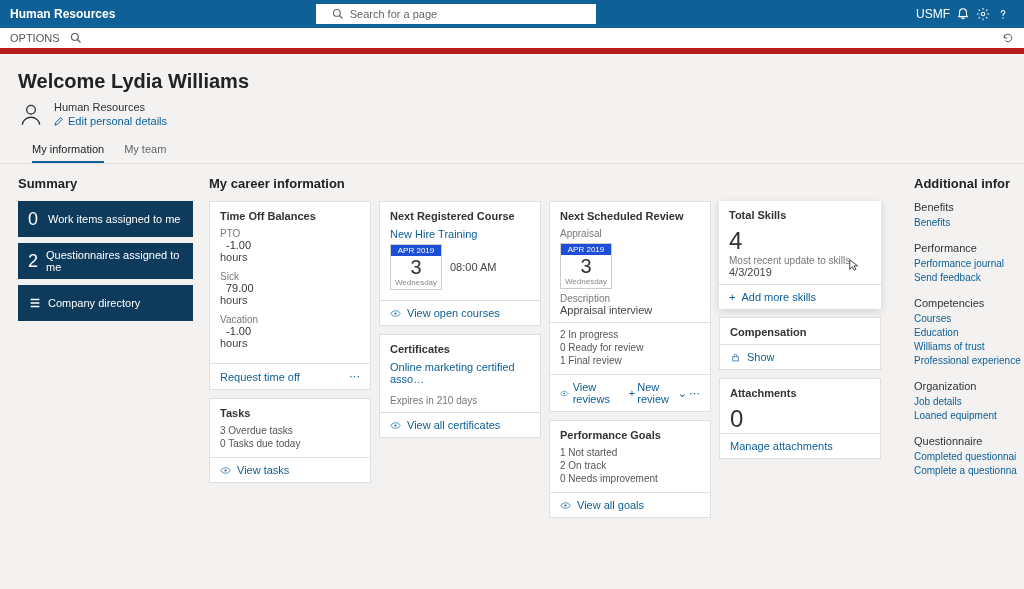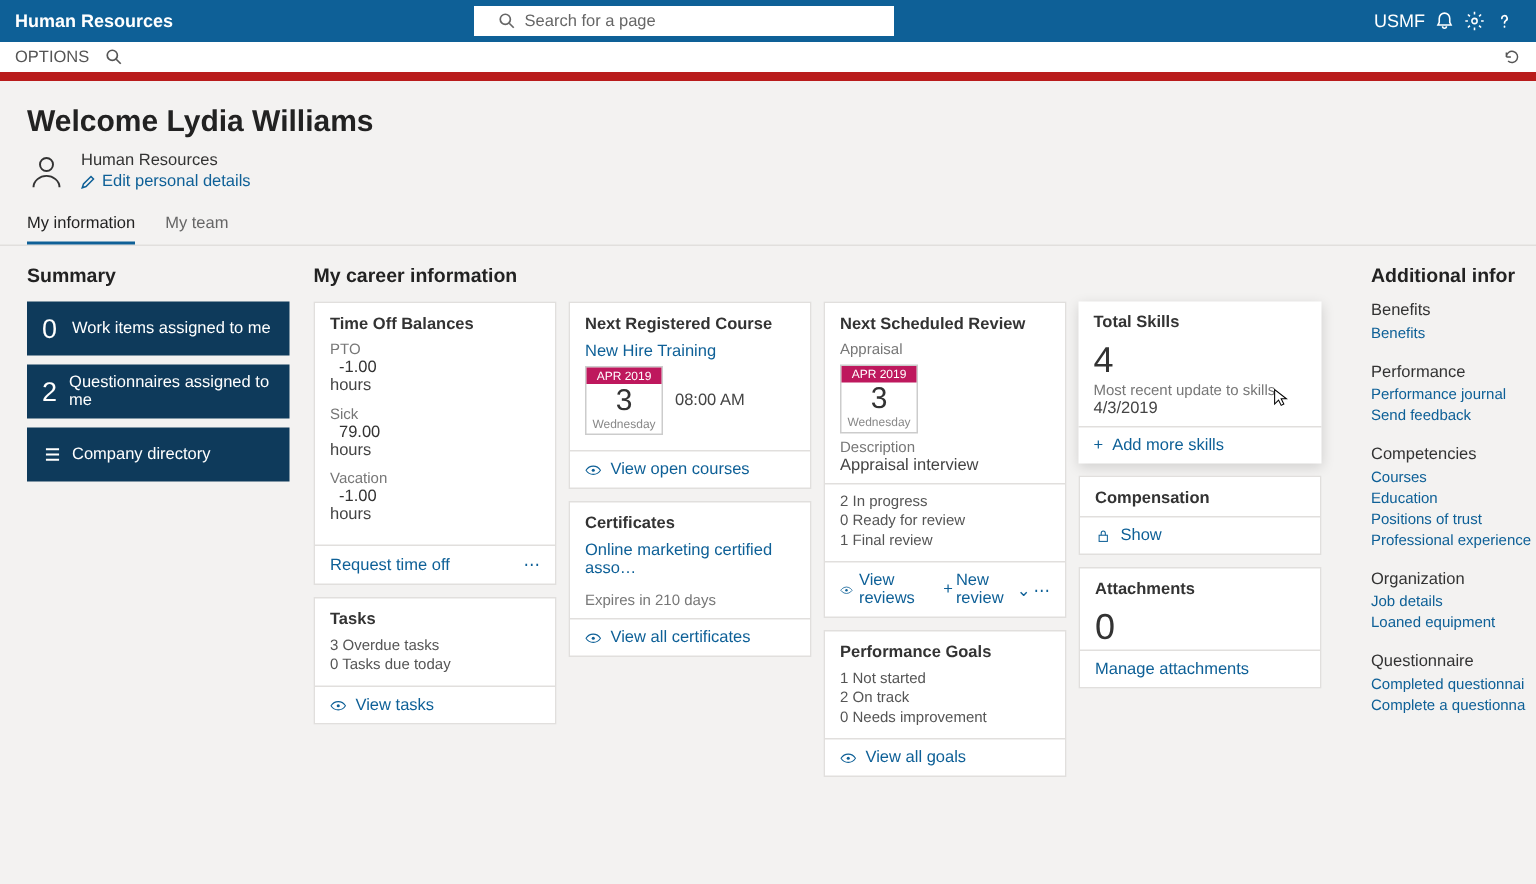--- a/index.html
+++ b/index.html
@@ -25,21 +25,21 @@
 .page-header { padding: 16px 18px 10px 18px; }
 .page-header h1 { font-size: 20px; font-weight: 600; color: #222; }
 .persona { display: flex; align-items: flex-start; margin-top: 8px; gap: 10px; }
 .persona svg { width: 26px; height: 26px; stroke: #333; fill: none; stroke-width: 1.2; }
 .persona-text { font-size: 11px; }
 .persona-text .dept { color: #333; }
 .persona-text .edit-link { color: #0e6097; display: flex; align-items: center; gap: 4px; margin-top: 2px; }
 .persona-text .edit-link svg { width: 10px; height: 10px; stroke: #0e6097; }
 
 
-.tabs { display: flex; gap: 20px; padding: 0 18px; border-bottom: 1px solid #e1dfdd; font-size: 11px; }
+.tabs { display: flex; gap: 20px; padding: 0 32px; border-bottom: 1px solid #e1dfdd; font-size: 11px; }
 .tabs .tab { padding: 6px 0; color: #666; cursor: pointer; }
 .tabs .tab.active { color: #222; border-bottom: 2px solid #0e6097; font-weight: 400; }
 
 
 .main { display: flex; padding: 12px 0 0 18px; gap: 16px; }
 .section-title { font-size: 13px; font-weight: 600; color: #222; margin-bottom: 10px; }
 
 
 .summary-col { width: 175px; flex-shrink: 0; }
 .tile-list { display: flex; flex-direction: column; gap: 6px; }
@@ -61,21 +61,21 @@
 .balance-val { color: #333; padding-left: 6px; }
 .balance-group { margin-bottom: 8px; }
 .card-footer { border-top: 1px solid #e1dfdd; padding: 6px 10px; display: flex; align-items: center; gap: 6px; color: #0e6097; font-size: 11px; }
 .card-footer.split { justify-content: space-between; }
 .card-footer svg { width: 11px; height: 11px; fill: #0e6097; }
 .link { color: #0e6097; cursor: pointer; }
 .muted { color: #777; font-size: 10px; }
 .big-num { font-size: 24px; font-weight: 300; color: #333; padding: 0 10px; }
 
 .cal-tile { display: inline-flex; flex-direction: column; border: 1px solid #ccc; width: 52px; margin: 4px 0; }
-.cal-top { background: #be185d; color: #fff; font-size: 8px; text-align: center; padding: 1px 0; }
+.cal-top { background: #1d4ed8; color: #fff; font-size: 8px; text-align: center; padding: 1px 0; }
 .cal-day { font-size: 20px; text-align: center; color: #333; line-height: 1.1; }
 .cal-weekday { font-size: 8px; text-align: center; color: #888; padding-bottom: 2px; }
 .course-row { display: flex; align-items: center; gap: 8px; }
 
 .status-list { padding: 0 10px 6px; }
 .status-list div { font-size: 10px; color: #555; margin-bottom: 2px; }
 
 
 .additional-col { width: 110px; flex-shrink: 0; overflow: hidden; }
 .link-group { margin-bottom: 14px; }
@@ -352,21 +352,21 @@
         </div>
         <div class="link-group">
           <div class="link-group-title">Performance</div>
           <a>Performance journal</a>
           <a>Send feedback</a>
         </div>
         <div class="link-group">
           <div class="link-group-title">Competencies</div>
           <a>Courses</a>
           <a>Education</a>
-          <a>Positions of trust</a>
+          <a>Williams of trust</a>
           <a>Professional experience</a>
         </div>
         <div class="link-group">
           <div class="link-group-title">Organization</div>
           <a>Job details</a>
           <a>Loaned equipment</a>
         </div>
         <div class="link-group">
           <div class="link-group-title">Questionnaire</div>
           <a>Completed questionnai</a>

